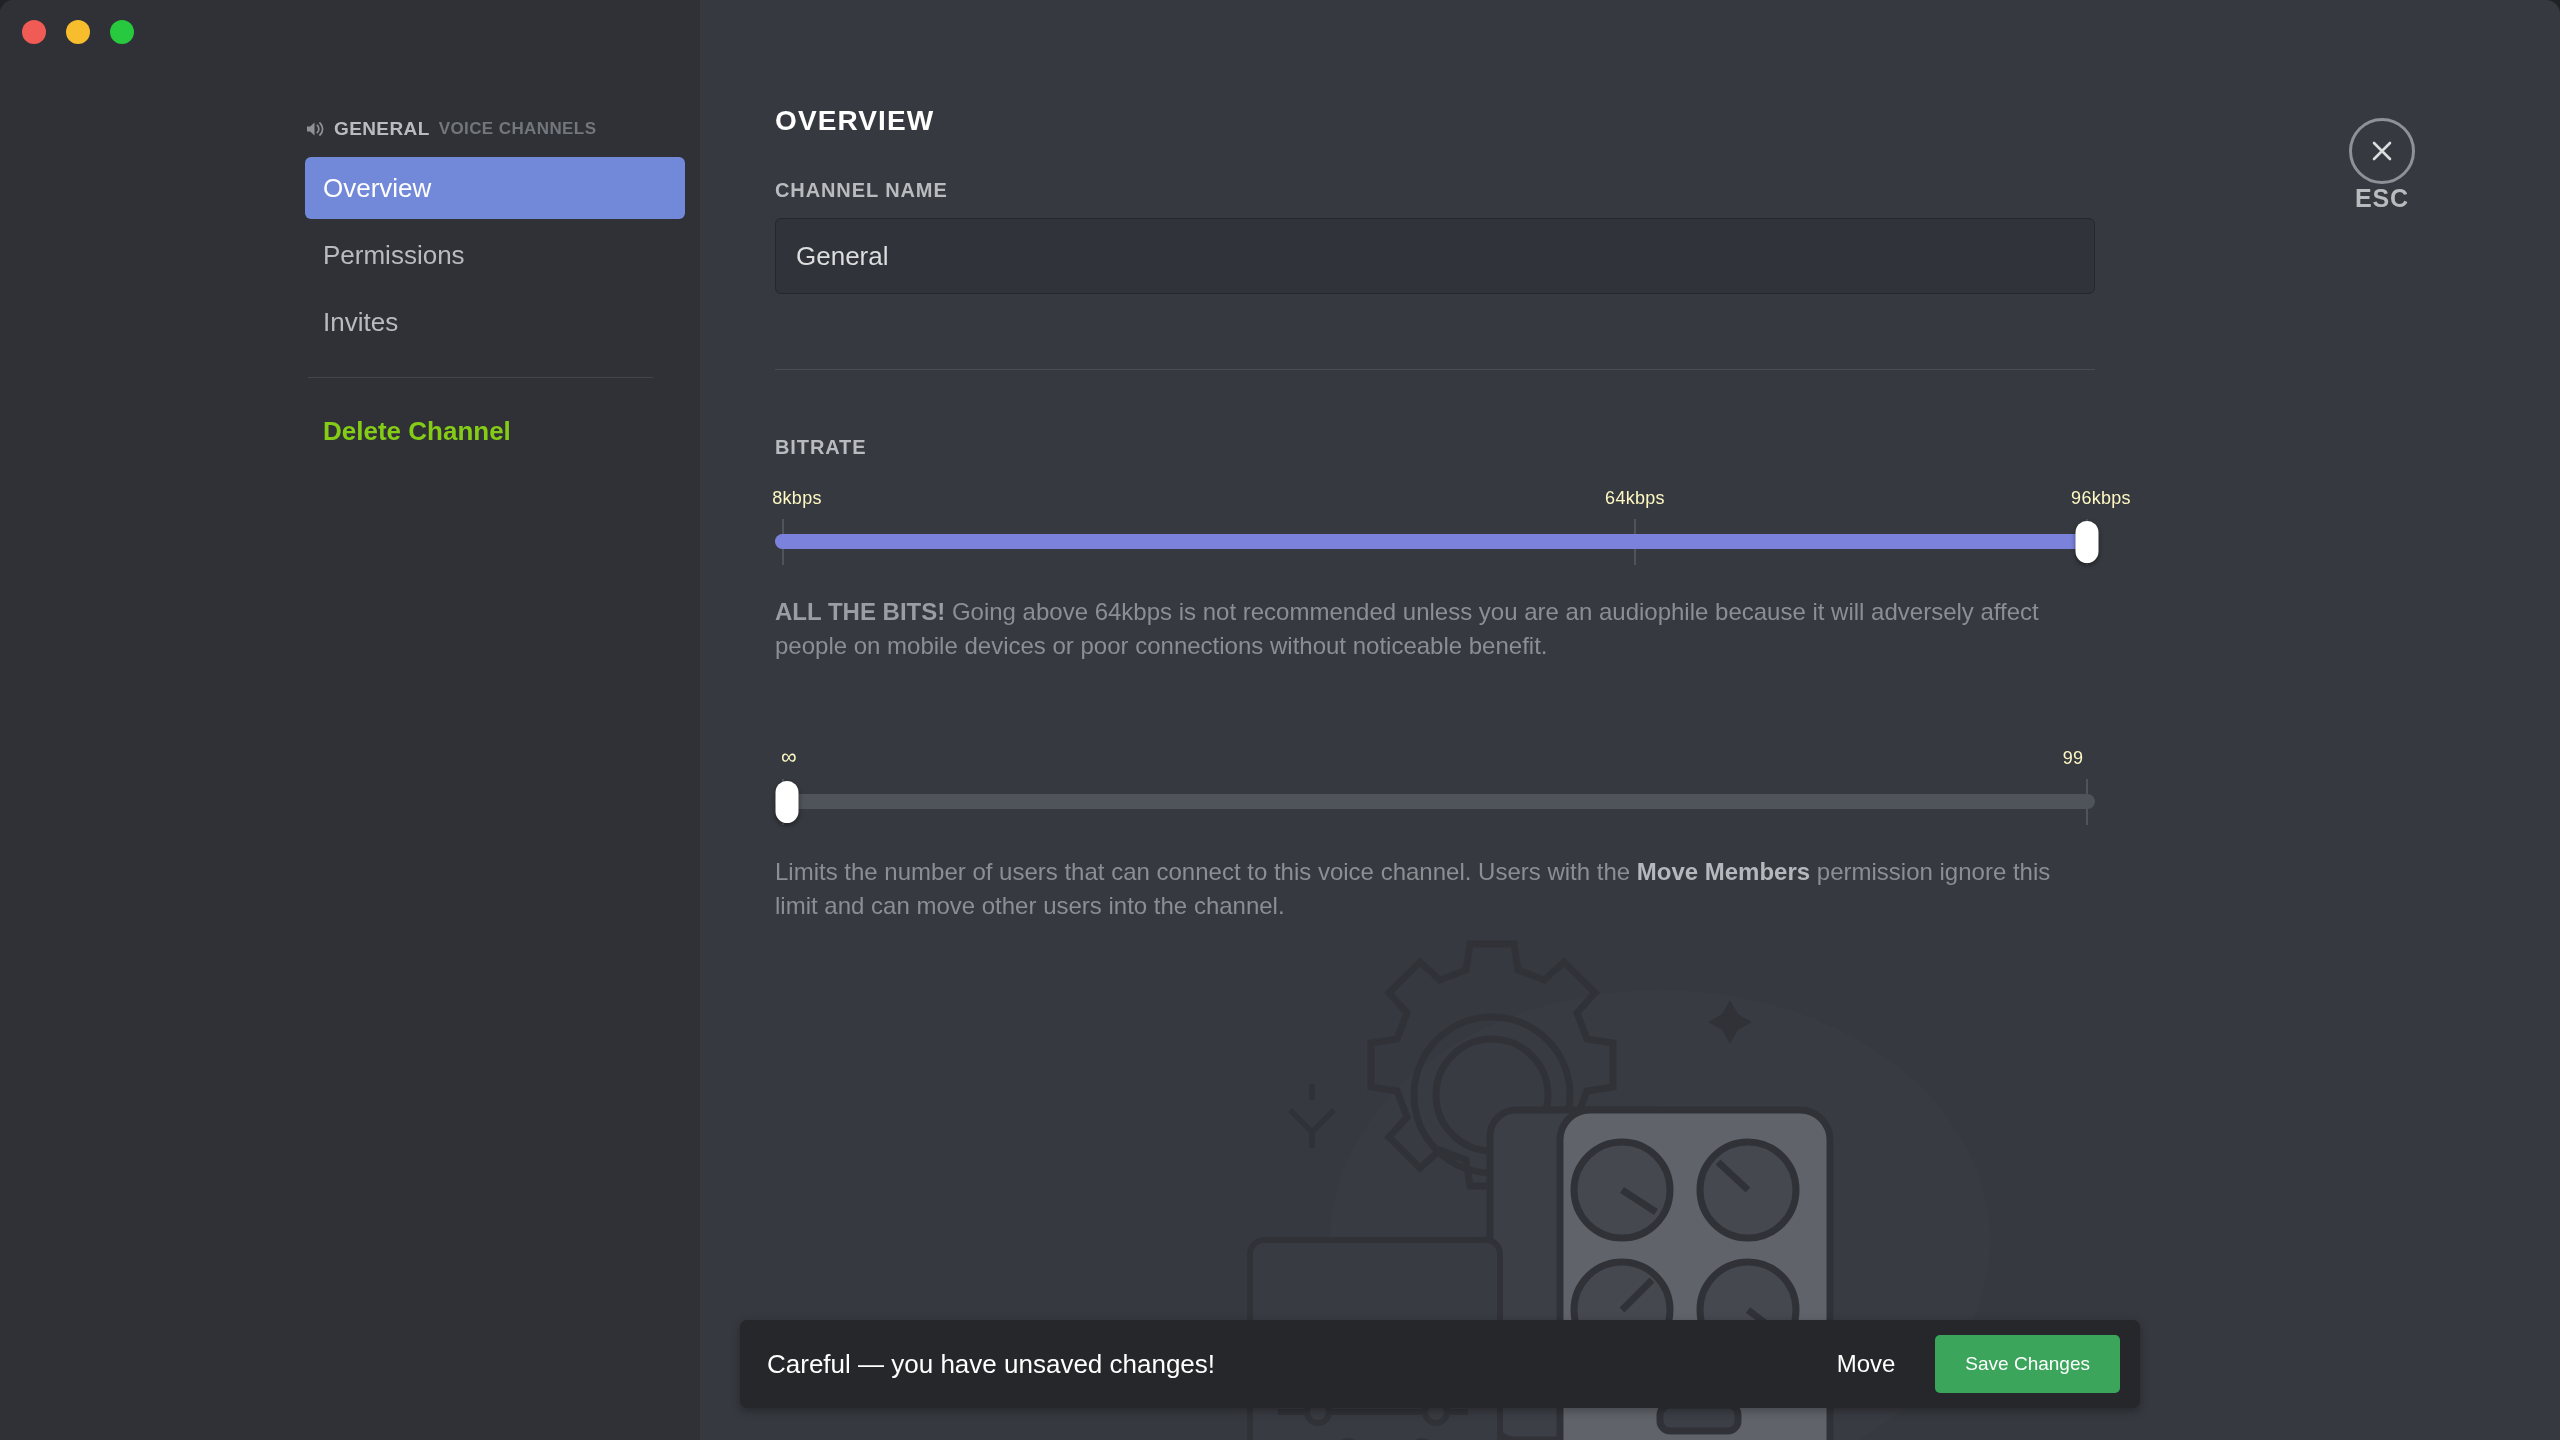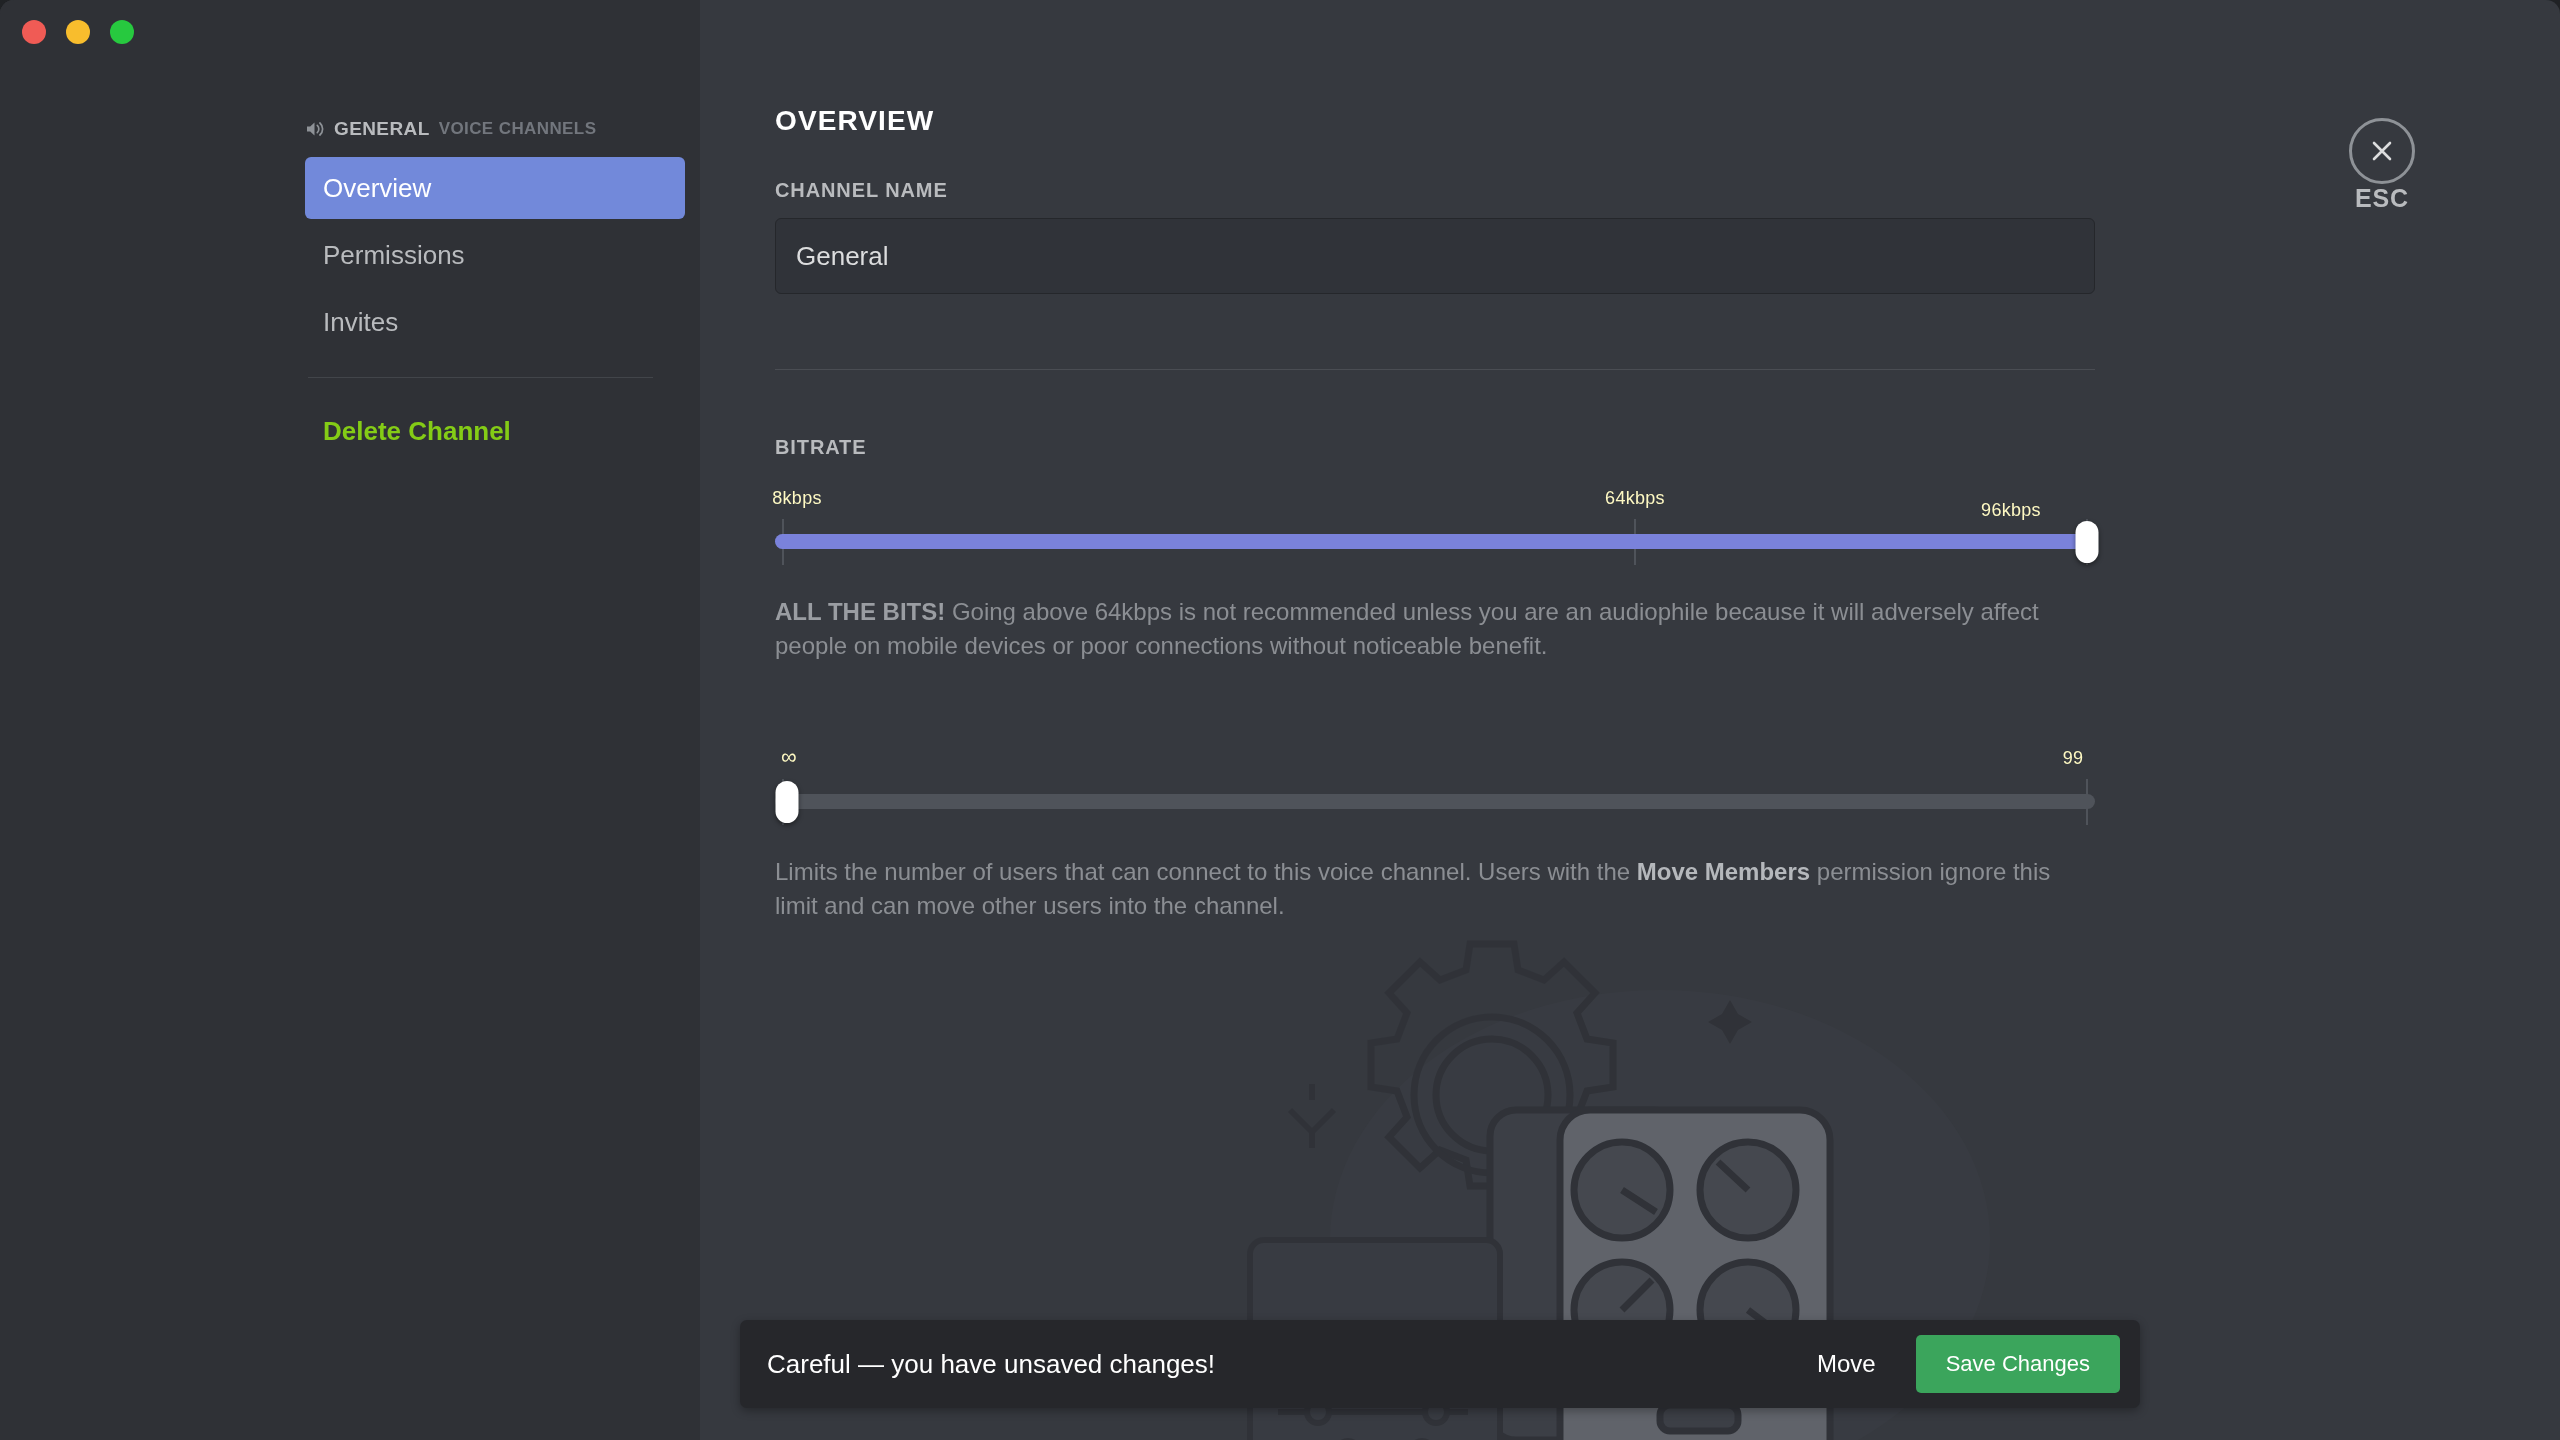--- a/index.html
+++ b/index.html
@@ -305,21 +305,21 @@
   .btn-reset {
     font-size: 24px;
     color: #ffffff;
     background: transparent;
     border: none;
     padding: 12px 26px;
     cursor: pointer;
     font-family: "Liberation Sans", sans-serif;
   }
   .btn-save {
-    font-size: 22px;
+    font-size: 19px;
     color: #ffffff;
     background: #3ba55c;
     border: none;
     border-radius: 5px;
     padding: 0 30px;
     height: 58px;
     margin-left: 14px;
     cursor: pointer;
     font-family: "Liberation Sans", sans-serif;
   }
@@ -417,21 +417,21 @@
       </div>
 
       <div class="divider"></div>
 
       <div class="slider-block">
         <div class="field-label">BITRATE</div>
 
         <div class="slider-scale">
           <span class="scale-tick-label" style="left:22px;">8kbps</span>
           <span class="scale-tick-label" style="left:860px;">64kbps</span>
-          <span class="scale-tick-label" style="left:1236px;margin-top:12px;">96kbps</span>
+          <span class="scale-tick-label" style="left:1326px;">96kbps</span>
         </div>
 
         <div class="slider-rail-wrap">
           <div class="tick-mark" style="left:8px;"></div>
           <div class="tick-mark" style="left:860px;"></div>
           <div class="tick-mark" style="left:1312px;"></div>
           <div class="rail"></div>
           <div class="rail-fill" style="width:1312px;"></div>
           <div class="thumb" style="left:1312px;"></div>
         </div>

